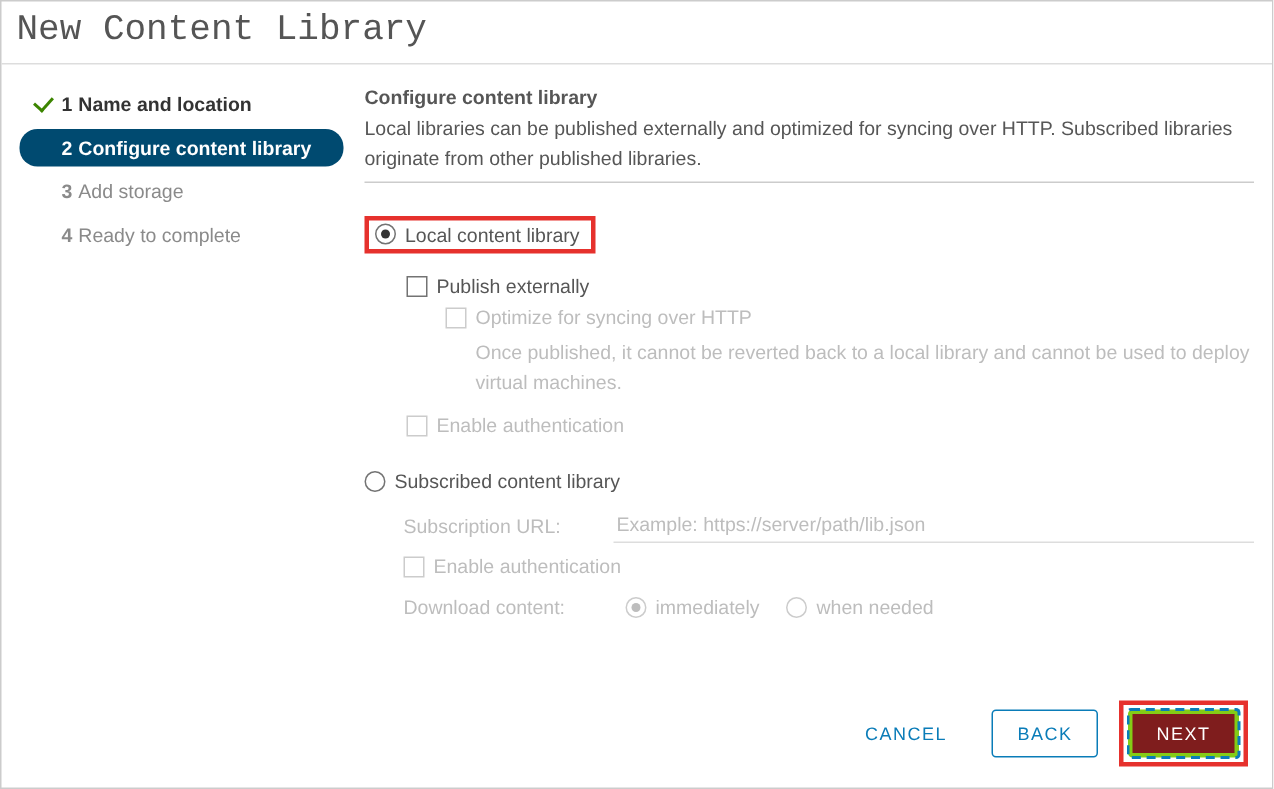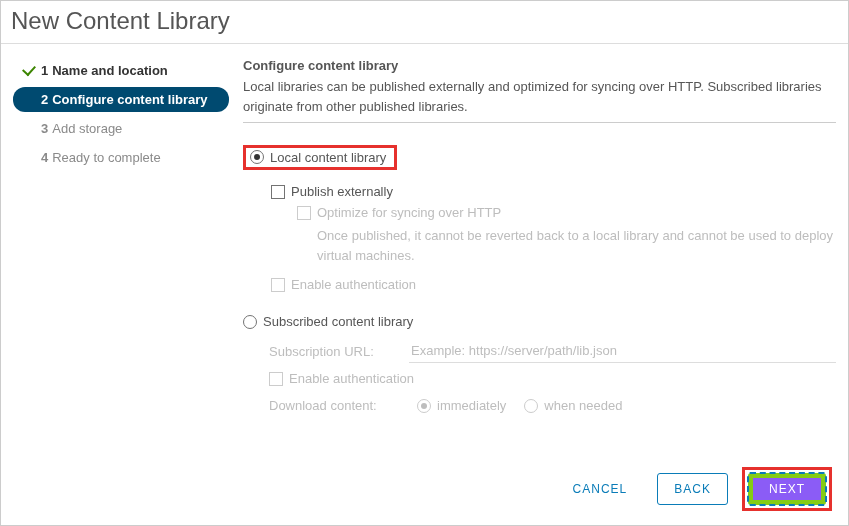--- a/index.html
+++ b/index.html
@@ -16,20 +16,21 @@
     border: 1px solid #ccc;
     display: flex;
     flex-direction: column;
   }
   .title {
     font-size: 24px;
     font-weight: 300;
     color: #555;
     padding: 6px 10px 8px 10px;
     border-bottom: 1px solid #ddd;
+    font-family: Liberation Mono, monospace;
   }
   .body {
     flex: 1;
     display: flex;
     padding: 14px 12px 0 12px;
     overflow: hidden;
   }
   .steps {
     width: 216px;
     flex-shrink: 0;
@@ -138,21 +139,21 @@
     font-size: 12px;
     letter-spacing: 1px;
     border: 1px solid transparent;
     background: #fff;
     cursor: pointer;
     border-radius: 3px;
     text-transform: uppercase;
   }
   .btn.cancel { color: #0a7cb8; border: none; }
   .btn.back { color: #0a7cb8; border: 1px solid #0a7cb8; }
-  .btn.next { color: #fff; background: #8b5cf6; border: 5px solid #84cc16; }
+  .btn.next { color: #fff; background: #7f1d1d; border: 3px solid #84cc16; }
   .next-hl {
     border: 3px solid #e6312d;
     padding: 3px;
     display: inline-block;
     position: relative;
   }
   .next-hl::before {
     content: "";
     position: absolute;
     inset: 2px;

